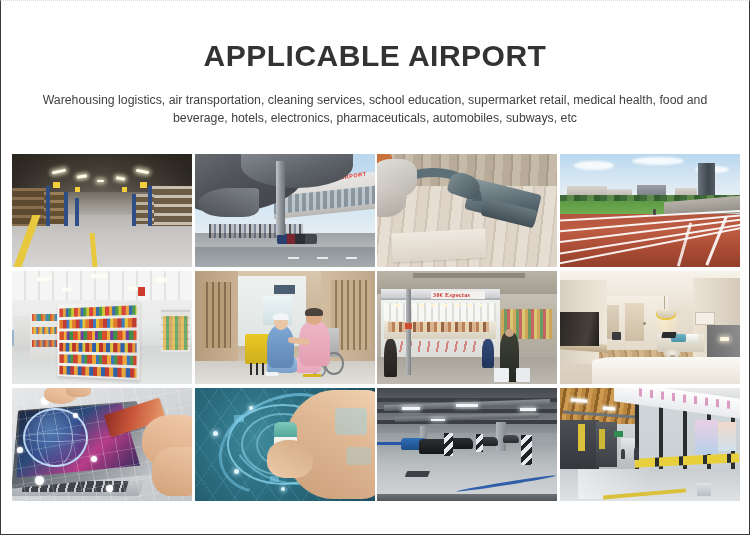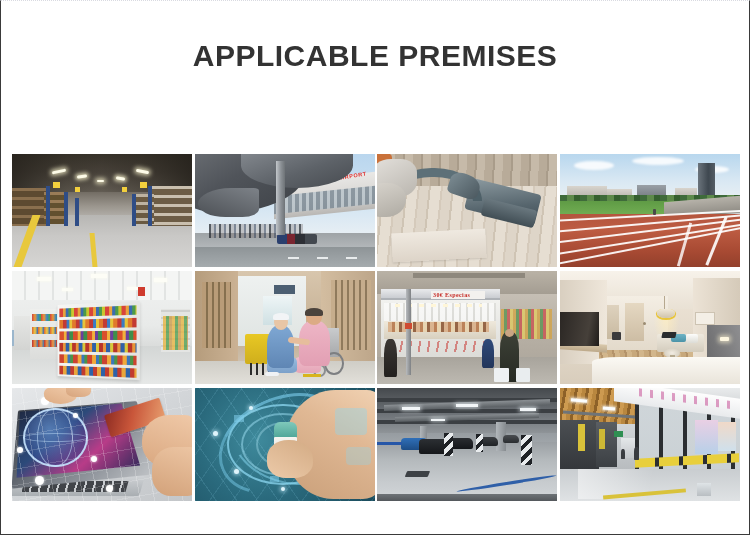--- a/index.html
+++ b/index.html
@@ -390,21 +390,22 @@
   .sb-person.p2 { left:34%; top:54%; width:4px; height:10px; }
   .sb-trash { right:16%; bottom:4%; width:8%; height:12%; background: linear-gradient(#dfe4e7,#b9bec2); }
   .sb-vanish { left:34%; top:44%; width:10%; height:18%; background: linear-gradient(#e4e7e9,#c4c8cb); }
 </style>
 </head>
 <body>
 
 <div id="page">
 
   <div class="header">
-    <div class="page-title">APPLICABLE PREMISES</div>
+    <div class="page-title">APPLICABLE AIRPORT</div>
+    <div class="page-subtitle">Warehousing logistics, air transportation, cleaning services, school education, supermarket retail, medical health, food and beverage, hotels, electronics, pharmaceuticals, automobiles, subways, etc</div>
   </div>
 
   <div class="gallery">
 
     <div class="cell">
       <div class="scene">
         <div class="lyr wh-sky"></div>
         <div class="lyr wh-ceil"></div>
         <div class="lyr wh-floor"></div>
         <div class="lyr wh-rackL1"></div>

